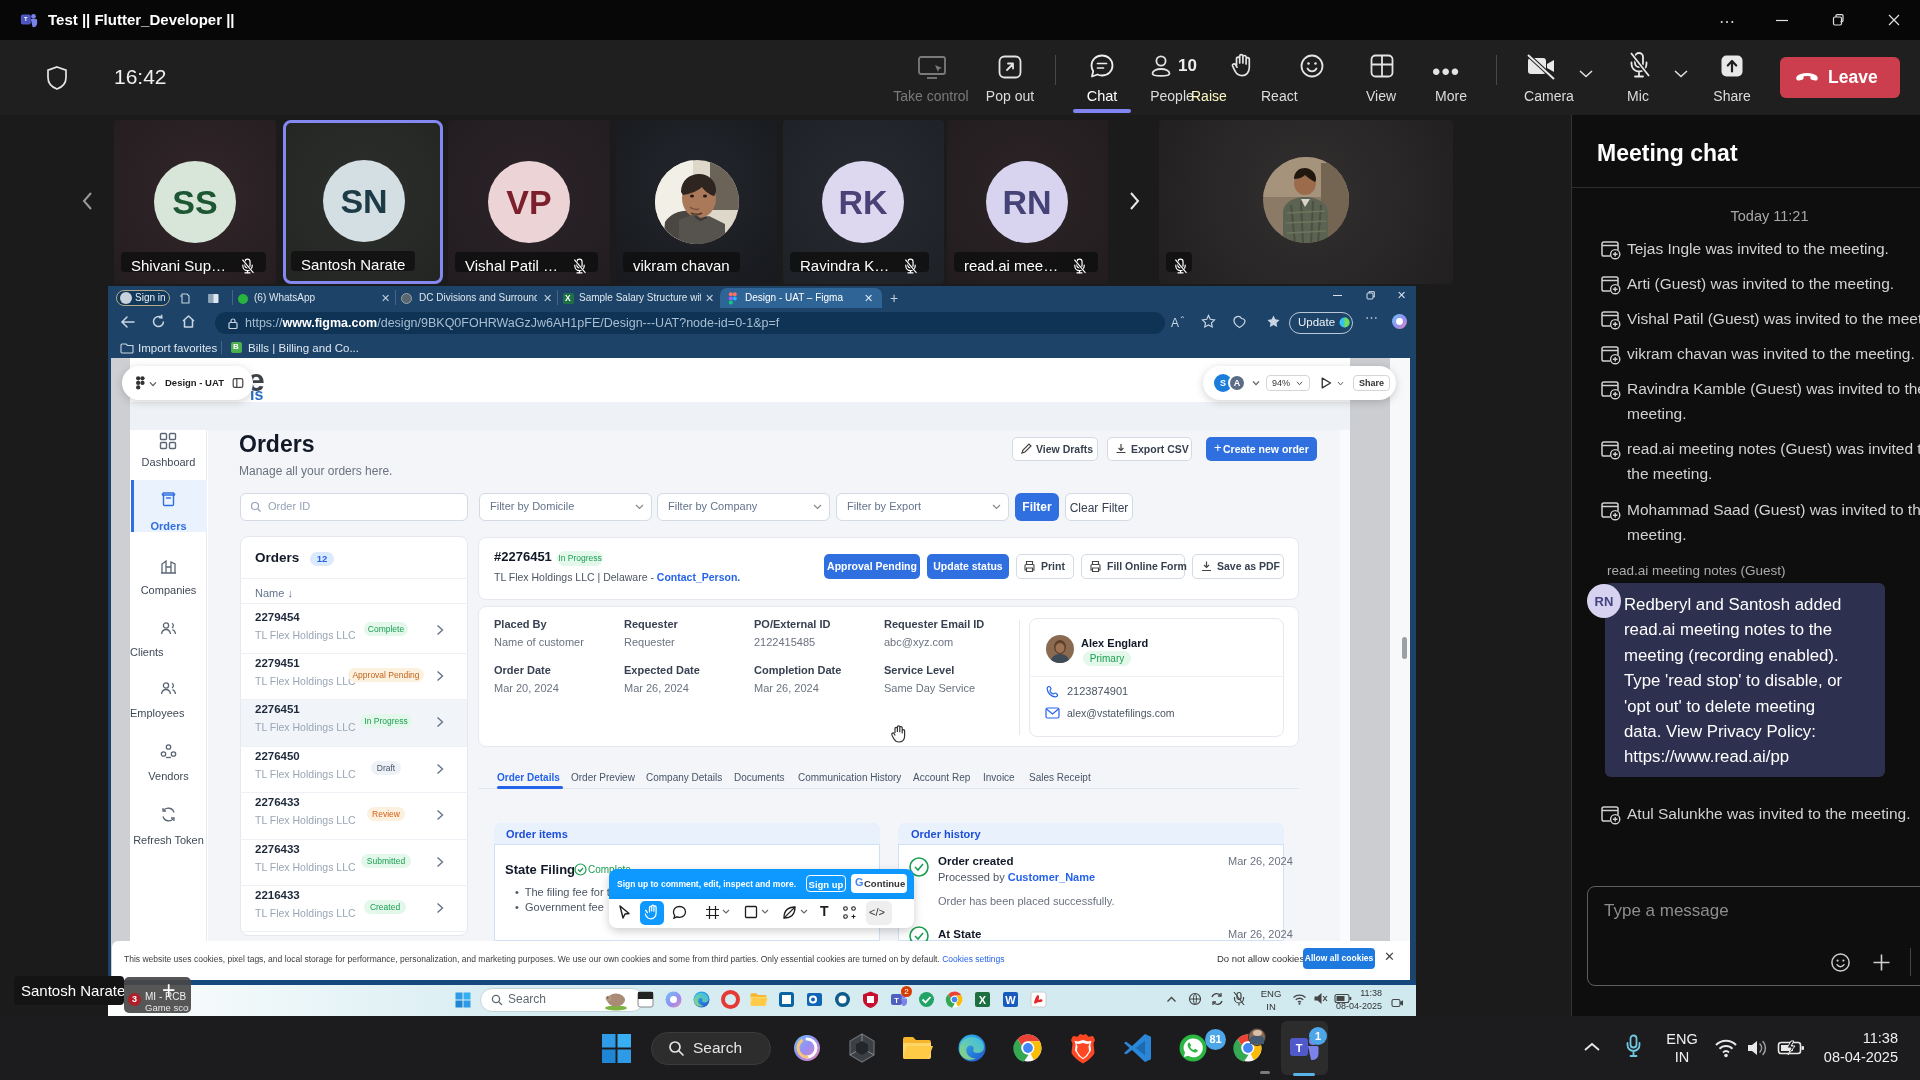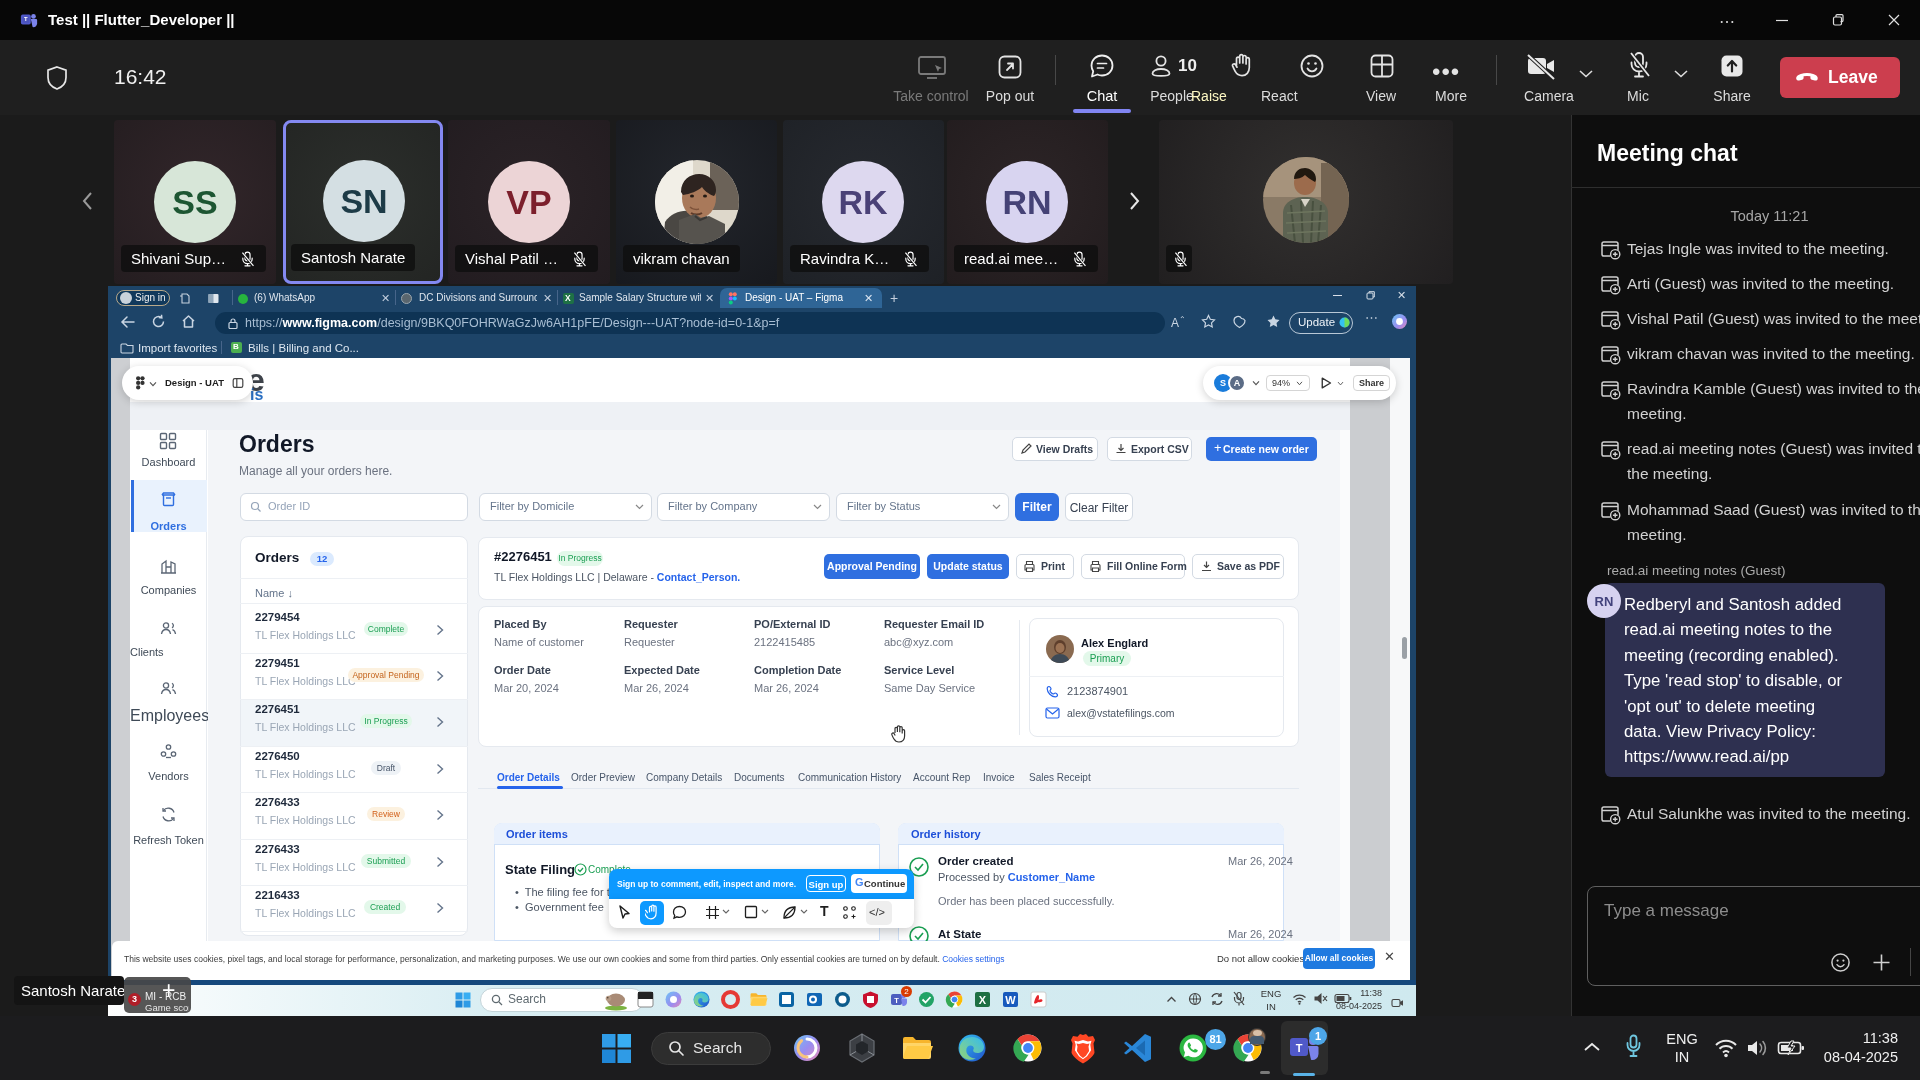--- a/index.html
+++ b/index.html
@@ -8,21 +8,21 @@
   .abs { position:absolute; }
   #root { position:absolute; top:0; left:0; width:1920px; height:1080px; }
   
   #titlebar { top:0; left:0; width:1920px; height:40px; background:#070707; color:#fff; }
   
   #toolbar { top:40px; left:0; width:1920px; height:75px; background:#1f1f1f; }
   
   .tile { position:absolute; top:120px; height:164px; border-radius:4px; overflow:hidden; }
   .avatar { position:absolute; border-radius:50%; display:flex; align-items:center; justify-content:center;
     font-weight:bold; }
-  .namelabel { position:absolute; left:7px; bottom:12px; height:27px; background:rgba(15,15,15,.82);
+  .namelabel { position:absolute; left:7px; bottom:12px; height:20px; background:rgba(15,15,15,.82);
     border-radius:4px; color:#fff; font-size:15px; line-height:27px; padding:0 10px; white-space:nowrap; }
   
   #chatpanel { top:115px; left:1523px; width:397px; height:901px; background:#0e0e0e; color:#d8d8d8;margin-left:48px; }
   .sysmsg { position:absolute; left:56px; width:325px; font-size:15.5px; color:#d2d2d2; line-height:25px; }
   .sysicon { position:absolute; left:28px; width:22px; height:22px; }
   
   #taskbar { top:1016px; left:0; width:1920px; height:64px; background:#1c1c1e; }
   
   #share { top:286px; left:108px; width:1308px; height:730px; background:#1d4468; }
 </style>
@@ -398,21 +398,21 @@
     <div class="abs" style="left:0;top:226px;width:77px;text-align:center;font-size:11px;color:#3f4a57">Companies</div>
     <svg class="abs" style="left:30px;top:262px" width="17" height="17" viewBox="0 0 17 17">
           <circle cx="6" cy="5.5" r="2.6" fill="none" stroke="#5b6675" stroke-width="1.3"></circle>
           <path d="M1.5 14c.5-3 2.3-4.5 4.5-4.5s4 1.5 4.5 4.5M12 3.2a2.6 2.6 0 0 1 0 4.6M12.5 9.7c1.6.6 2.7 2 3 4.3" fill="none" stroke="#5b6675" stroke-width="1.3"></path>
         </svg>
     <div class="abs" style="left:0;top:288px;width:77px;font-size:11px;color:#3f4a57">Clients</div>
     <svg class="abs" style="left:30px;top:322px" width="17" height="17" viewBox="0 0 17 17">
           <circle cx="6" cy="5.5" r="2.6" fill="none" stroke="#5b6675" stroke-width="1.3"></circle>
           <path d="M1.5 14c.5-3 2.3-4.5 4.5-4.5s4 1.5 4.5 4.5M12 3.2a2.6 2.6 0 0 1 0 4.6M12.5 9.7c1.6.6 2.7 2 3 4.3" fill="none" stroke="#5b6675" stroke-width="1.3"></path>
         </svg>
-    <div class="abs" style="left:0;top:349px;width:77px;text-align:right;font-size:16px;color:#3f4a57">Employees</div>
+    <div class="abs" style="left:0;top:349px;width:77px;text-align:left;font-size:11px;color:#3f4a57">Employees</div>
     <svg class="abs" style="left:30px;top:385px" width="17" height="17" viewBox="0 0 17 17">
           <circle cx="8.5" cy="4" r="2.2" fill="none" stroke="#5b6675" stroke-width="1.3"></circle>
           <circle cx="3.5" cy="11" r="2.2" fill="none" stroke="#5b6675" stroke-width="1.3"></circle>
           <circle cx="13.5" cy="11" r="2.2" fill="none" stroke="#5b6675" stroke-width="1.3"></circle>
           <path d="M6 14.5h5" stroke="#5b6675" stroke-width="1.3"></path>
         </svg>
     <div class="abs" style="left:0;top:412px;width:77px;text-align:center;font-size:11px;color:#3f4a57">Vendors</div>
     <svg class="abs" style="left:30px;top:448px" width="17" height="17" viewBox="0 0 17 17">
           <path d="M14 6.5A6 6 0 0 0 3.4 4.6M3 10.5a6 6 0 0 0 10.6 1.9" fill="none" stroke="#5b6675" stroke-width="1.3"></path>
           <path d="M3 2v3h3M14 15v-3h-3" fill="none" stroke="#5b6675" stroke-width="1.3"></path>
@@ -449,21 +449,21 @@
     <div class="abs" style="left:360px;top:142px;font-size:11px;color:#64748b">Filter by Domicile</div>
     <svg class="abs" style="left:505px;top:146px" width="9" height="6" viewBox="0 0 9 6">
           <path d="M1 1l3.5 3.5L8 1" fill="none" stroke="#888" stroke-width="1.2"></path>
         </svg>
     <div class="abs" style="left:527px;top:135px;width:173px;height:28px;background:#fff;border:1px solid #d3dae3;border-radius:6px"></div>
     <div class="abs" style="left:538px;top:142px;font-size:11px;color:#64748b">Filter by Company</div>
     <svg class="abs" style="left:683px;top:146px" width="9" height="6" viewBox="0 0 9 6">
           <path d="M1 1l3.5 3.5L8 1" fill="none" stroke="#888" stroke-width="1.2"></path>
         </svg>
     <div class="abs" style="left:706px;top:135px;width:173px;height:28px;background:#fff;border:1px solid #d3dae3;border-radius:6px"></div>
-    <div class="abs" style="left:717px;top:142px;font-size:11px;color:#64748b">Filter by Status</div>
+    <div class="abs" style="left:717px;top:142px;font-size:11px;color:#64748b">Filter by Export</div>
     <svg class="abs" style="left:862px;top:146px" width="9" height="6" viewBox="0 0 9 6">
           <path d="M1 1l3.5 3.5L8 1" fill="none" stroke="#888" stroke-width="1.2"></path>
         </svg>
     <div class="abs" style="left:885px;top:135px;width:44px;height:28px;background:#2f6fe0;border-radius:6px;color:#fff;font-size:12px;font-weight:700;text-align:center;line-height:28px">Filter</div>
     <div class="abs" style="left:935px;top:135px;width:68px;height:28px;background:#fff;border:1px solid #d3dae3;border-radius:6px;color:#374151;font-size:12px;text-align:center;line-height:28px">Clear Filter</div>
 
     <div class="abs" style="left:110px;top:178px;width:228px;height:400px;background:#fff;border:1px solid #e5e9ef;border-radius:8px"></div>
     <div class="abs" style="left:125px;top:192px;font-size:13.5px;font-weight:700;color:#111827">Orders</div>
     <div class="abs" style="left:180px;top:194px;width:24px;height:14px;background:#dbeafe;border-radius:7px;color:#2563eb;font-size:9.5px;font-weight:700;text-align:center;line-height:14px">12</div>
     <div class="abs" style="left:110px;top:220px;width:228px;height:1px;background:#edf0f4"></div>

